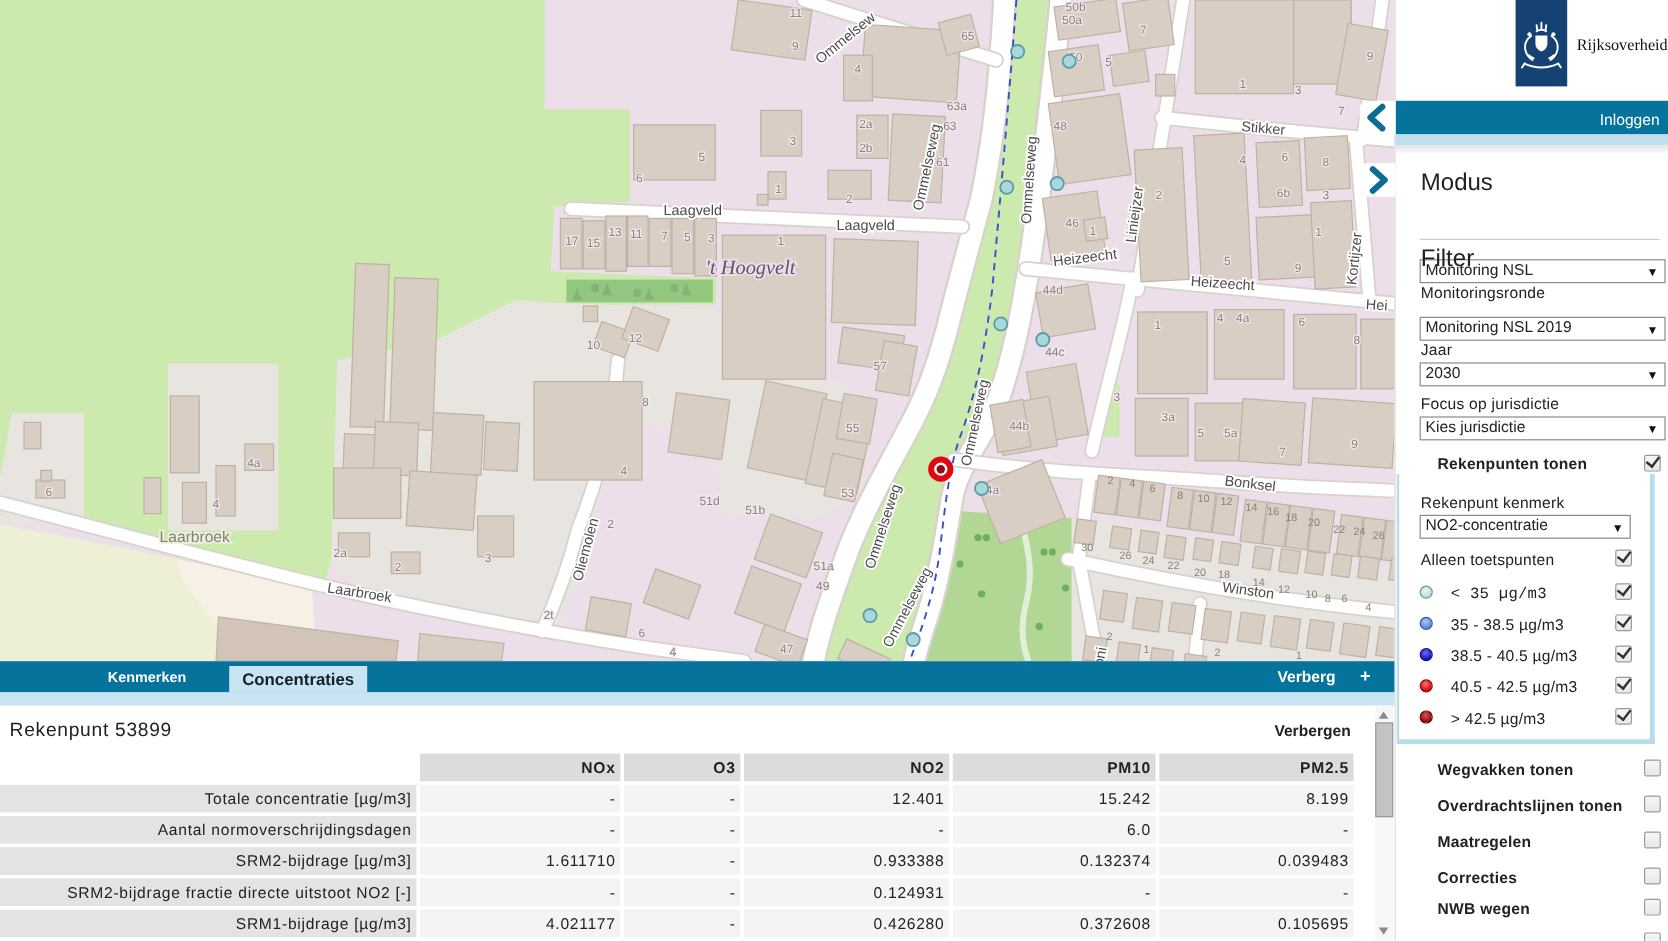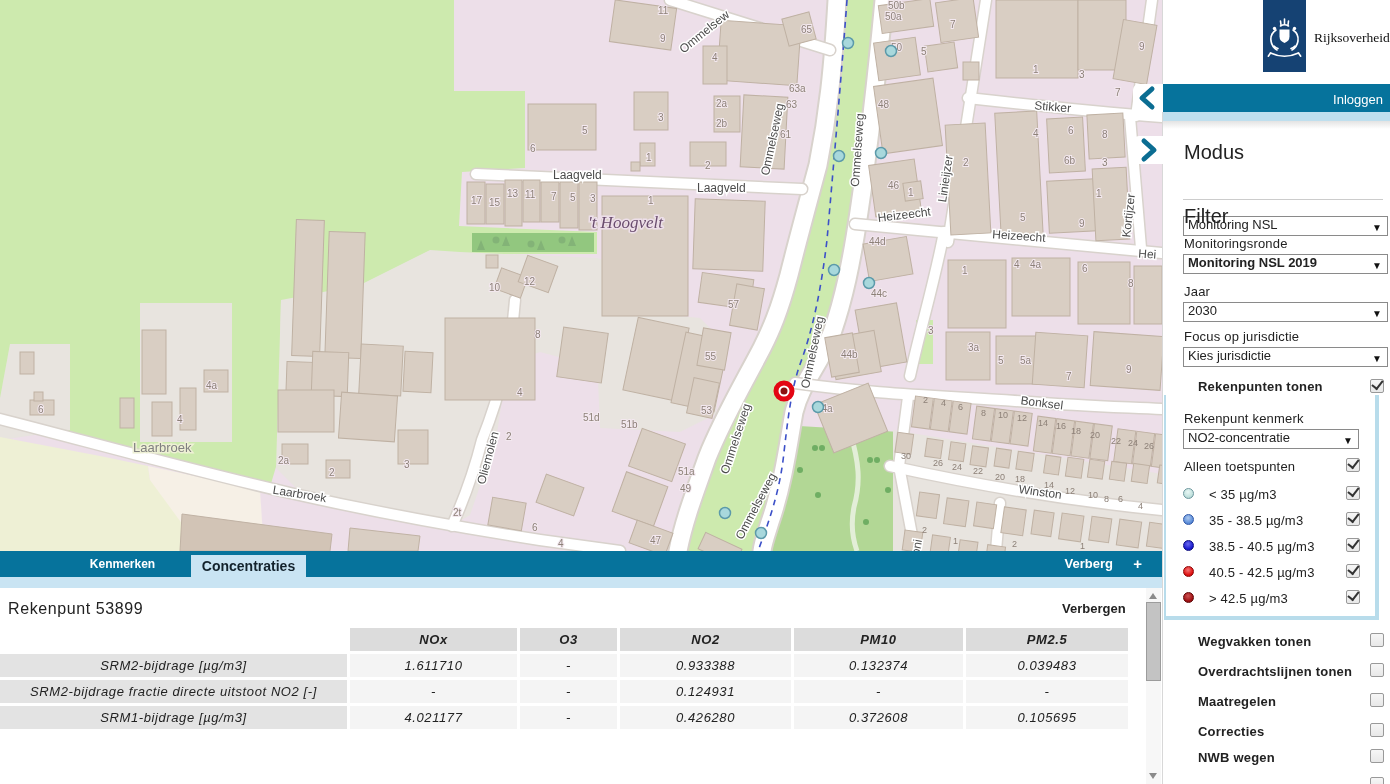--- a/index.html
+++ b/index.html
@@ -16,21 +16,21 @@
 #sidebar-shadow{position:absolute;left:0;top:121px;width:228px;height:8px;background:linear-gradient(#e3e3e3,#fff);}
 .h1{font-size:20px;color:#222;}
 #modus-h{position:absolute;left:21px;top:141px;}
 .sel{position:absolute;left:20px;width:199px;height:18px;border:1px solid #8a8a8a;background:#fff;font-size:13px;color:#222;line-height:16px;padding-left:4px;}
 .sel .arr{position:absolute;right:5px;top:2.5px;font-size:10px;color:#111;}
 #sel-modus{top:172px;margin-top:44px;}
 #divider{position:absolute;left:20px;top:199px;width:200px;height:1px;background:#ccc;}
 #filter-h{position:absolute;left:21px;top:205px;}
 .lab{position:absolute;left:21px;font-size:13px;color:#222;letter-spacing:0.2px;}
 #lab-ronde{top:236px;}
-#sel-ronde{top:254px;font-weight:bold;}
+#sel-ronde{top:264px;}
 #lab-jaar{top:284px;}
 #sel-jaar{top:302px;}
 #lab-focus{top:329px;}
 #sel-focus{top:347px;}
 .boldlab{position:absolute;left:21px;font-size:13px;font-weight:bold;color:#222;letter-spacing:0.2px;margin-left:14px;}
 #lab-rek{top:379px;}
 .cb{position:absolute;width:12px;height:12px;border:1px solid #999;border-radius:2px;background:linear-gradient(#f6f6f6,#e8e8e8);}
 .cb.checked:after{content:"";position:absolute;left:2.5px;top:-2px;width:4.5px;height:9px;border:solid #333;border-width:0 2.4px 2.4px 0;transform:rotate(38deg);}
 #bluepanel{position:absolute;left:1px;top:395px;width:209px;height:221px;border-right:4px solid #b8dcEB;border-bottom:4px solid #b8dcEB;border-left:2px solid #b8dcEB;}
 #lab-kenmerk{top:411px;}
@@ -47,21 +47,21 @@
 #bottom{position:absolute;left:0;top:551px;width:1162px;height:233px;background:#fff;}
 #bp-teal{position:absolute;left:0;top:0;width:1162px;height:26px;background:#06739c;}
 #tab-ken{position:absolute;left:60px;top:0;width:125px;height:26px;color:#fff;font-weight:bold;font-size:12px;text-align:center;line-height:26px;}
 #tab-con{position:absolute;left:191px;top:4px;width:115px;height:22px;background:#c9e4f3;color:#13222c;font-weight:bold;font-size:14px;text-align:center;line-height:22px;}
 #verberg{position:absolute;right:49px;top:0;color:#fff;font-weight:bold;font-size:13px;line-height:26px;}
 #plus{position:absolute;right:20px;top:0;color:#fff;font-weight:bold;font-size:15px;line-height:26px;}
 #bp-strip{position:absolute;left:0;top:26px;width:1162px;height:11px;background:#c9e4f3;}
 #rekenpunt-h{position:absolute;left:8px;top:49px;font-size:16px;color:#222;letter-spacing:0.6px;}
 #verbergen2{position:absolute;left:1062px;top:50px;font-weight:bold;font-size:13px;color:#222;}
 table{border-collapse:separate;border-spacing:3px;position:absolute;left:-3px;top:74px;font-size:13px;color:#222;letter-spacing:0.6px;}
-td,th{padding:0 4px;height:23px;text-align:center;font-weight:normal;vertical-align:middle;font-style:italic;}
+td,th{padding:0 4px;height:23px;text-align:right;font-weight:normal;vertical-align:middle;}
 th{background:#dcdcdc;font-weight:bold;}
 td.rl{background:#e3e3e3;width:339px;}
 td.v{background:#f4f4f4;}
 th.empty{background:#fff;}
 .w1{width:159px;}.w2{width:89px;}.w3{width:163px;}.w4{width:161px;}.w5{width:154px;}
 #scroll{position:absolute;left:1146px;top:37px;width:15px;height:196px;background:#f7f7f7;}
 #thumb{position:absolute;left:0px;top:14px;width:15px;height:79px;background:#c3c3c3;border:1px solid #9c9c9c;box-sizing:border-box;}
 .sarr{position:absolute;left:3px;width:0;height:0;border-left:4.5px solid transparent;border-right:4.5px solid transparent;}
 #sup{top:5px;border-bottom:6px solid #8a8a8a;}
 #sdown{bottom:5px;border-top:6px solid #8a8a8a;}
@@ -505,21 +505,21 @@
     <div id="lab-focus" class="lab">Focus op jurisdictie</div>
     <div id="sel-focus" class="sel">Kies jurisdictie<span class="arr">▼</span></div>
     <div id="lab-rek" class="boldlab">Rekenpunten tonen</div>
     <div class="cb checked" style="left:207px;top:379px;"></div>
     <div id="bluepanel"></div>
     <div id="lab-kenmerk" class="lab">Rekenpunt kenmerk</div>
     <div id="sel-kenmerk" class="sel">NO2-concentratie<span class="arr">▼</span></div>
     <div id="lab-toets" class="lab">Alleen toetspunten</div>
     <div class="cb checked" style="left:183px;top:458px;"></div>
     <div class="dot" style="top:488px;background:radial-gradient(circle at 4px 3px,#e9f7f5,#bfe0dc 65%,#8fb6b6);border:1px solid #6d979e;box-sizing:border-box;"></div>
-    <div class="legrow" style="top:487px;left:46px;">&lt; 35 µg/m3</div>
+    <div class="legrow" style="top:487px;left:46px;font-family:Liberation Mono, monospace;">&lt; 35 µg/m3</div>
     <div class="cb checked" style="left:183px;top:486px;"></div>
     <div class="dot" style="top:514px;background:radial-gradient(circle at 4px 3px,#aec9ee,#5b8dd9 65%,#3a66b8);border:1px solid #3058a8;box-sizing:border-box;"></div>
     <div class="legrow" style="top:513px;left:46px;">35 - 38.5 µg/m3</div>
     <div class="cb checked" style="left:183px;top:512px;"></div>
     <div class="dot" style="top:540px;background:radial-gradient(circle at 4px 3px,#6a6aee,#1a1ace 65%,#0f0f9a);border:1px solid #0c0c80;box-sizing:border-box;"></div>
     <div class="legrow" style="top:539px;left:46px;">38.5 - 40.5 µg/m3</div>
     <div class="cb checked" style="left:183px;top:538px;"></div>
     <div class="dot" style="top:566px;background:radial-gradient(circle at 4px 3px,#f57575,#dd0f0f 65%,#a80808);border:1px solid #8e0606;box-sizing:border-box;"></div>
     <div class="legrow" style="top:565px;left:46px;">40.5 - 42.5 µg/m3</div>
     <div class="cb checked" style="left:183px;top:564px;"></div>
@@ -551,20 +551,36 @@
       <tbody>
           <tr>
             <th class="empty"></th>
             <th class="w1">NOx</th>
             <th class="w2">O3</th>
             <th class="w3">NO2</th>
             <th class="w4">PM10</th>
             <th class="w5">PM2.5</th>
           </tr>
       <tr>
+            <td class="rl">Totale concentratie [µg/m3]</td>
+            <td class="v">-</td>
+            <td class="v">-</td>
+            <td class="v">12.401</td>
+            <td class="v">15.242</td>
+            <td class="v">8.199</td>
+          </tr>
+      <tr>
+            <td class="rl">Aantal normoverschrijdingsdagen</td>
+            <td class="v">-</td>
+            <td class="v">-</td>
+            <td class="v">-</td>
+            <td class="v">6.0</td>
+            <td class="v">-</td>
+          </tr>
+      <tr>
             <td class="rl">SRM2-bijdrage [µg/m3]</td>
             <td class="v">1.611710</td>
             <td class="v">-</td>
             <td class="v">0.933388</td>
             <td class="v">0.132374</td>
             <td class="v">0.039483</td>
           </tr>
       <tr>
             <td class="rl">SRM2-bijdrage fractie directe uitstoot NO2 [-]</td>
             <td class="v">-</td>

